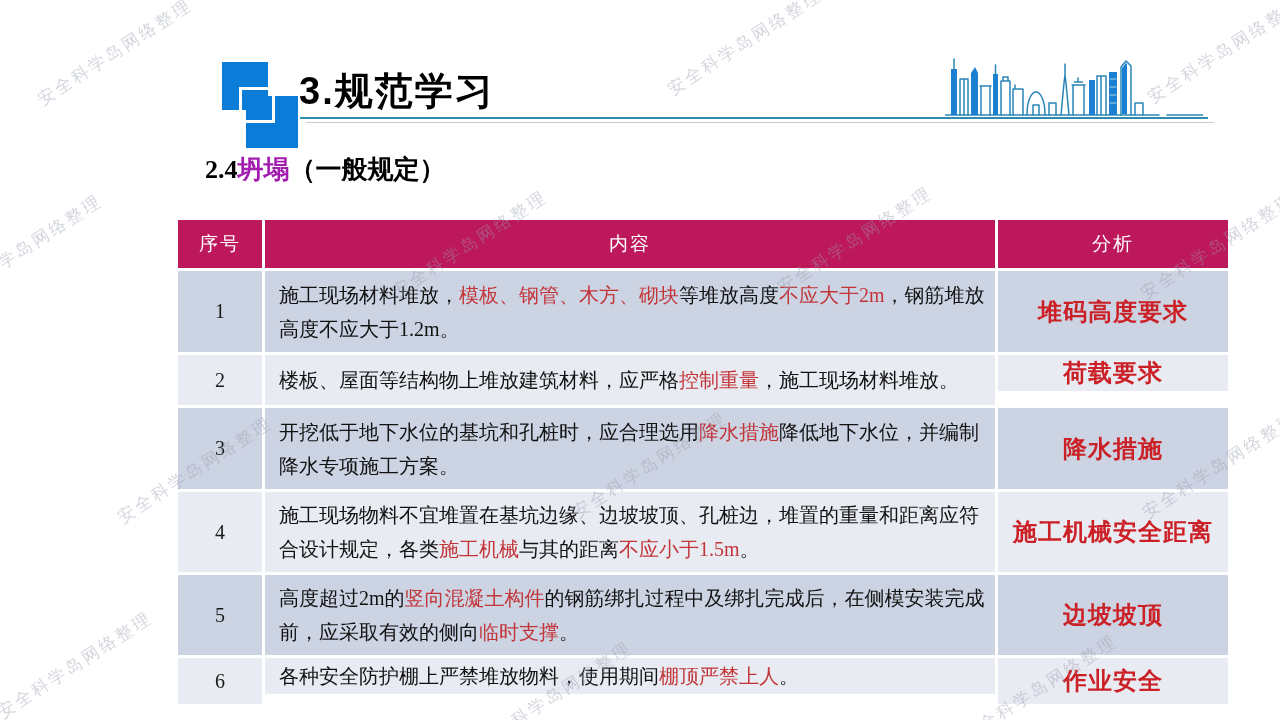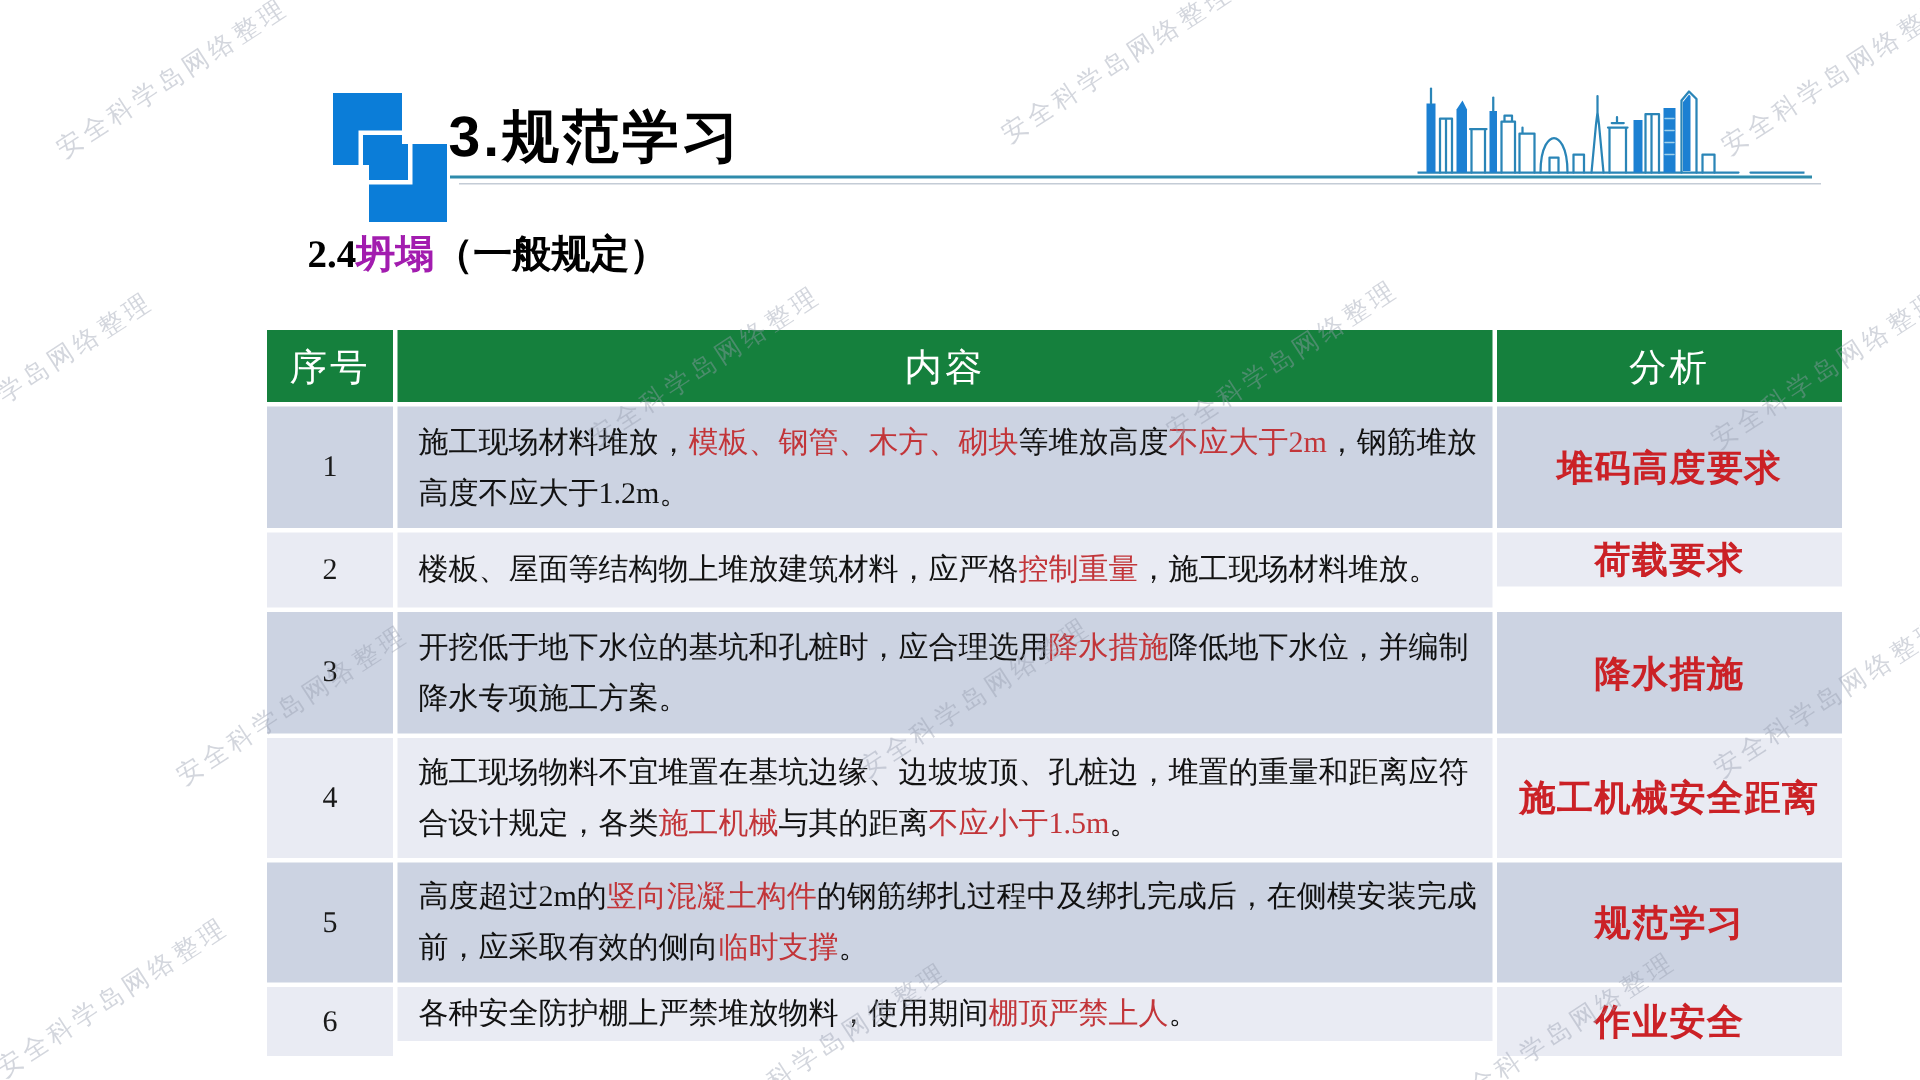--- a/index.html
+++ b/index.html
@@ -37,21 +37,21 @@
   .subtitle{
     position:absolute;left:205px;top:152px;margin:0;
     font-size:26px;font-weight:bold;color:#000;z-index:2;
   }
   .subtitle .red{color:#a21caf;}
   
   .reg-table{position:absolute;left:178px;top:220px;width:1050px;z-index:2;}
   .t-row{display:flex;gap:3px;margin-bottom:3px;}
   .cell{box-sizing:border-box;}
   .hdr-cell{
-    background:#15803d;color:#ffffff;font-size:25px;letter-spacing:2px;
+    background:#be185d;color:#ffffff;font-size:19px;letter-spacing:2px;
     display:flex;align-items:center;justify-content:center;height:48px;
   }
   .no-col{width:84px;flex:0 0 84px;}
   .content-col{width:730px;flex:0 0 730px;}
   .analysis-col{width:230px;flex:0 0 230px;}
   .band-a{background:#ccd3e2;}
   .band-b{background:#e9ebf3;}
   .no-cell{display:flex;align-items:center;justify-content:center;font-size:20px;color:#1a1a1a;}
   .content-cell{display:flex;align-items:center;padding:2px 10px 2px 14px;}
   .content-cell p{margin:0;font-size:20px;line-height:34px;color:#121212;}
@@ -161,21 +161,21 @@
           <div class="cell analysis-cell analysis-col band-b" style="height: 80px;">
             <span>施工机械安全距离</span>
           </div>
         </div>
         <div class="t-row">
           <div class="cell no-cell no-col band-a" style="height: 80px;">5</div>
           <div class="cell content-cell content-col band-a" style="height: 80px;">
             <p><span>高度超过2m的</span><span class="red">竖向混凝土构件</span><span>的钢筋绑扎过程中及绑扎完成后，在侧模安装完成前，应采取有效的侧向</span><span class="red">临时支撑</span><span>。</span></p>
           </div>
           <div class="cell analysis-cell analysis-col band-a" style="height: 80px;">
-            <span>规范学习</span>
+            <span>边坡坡顶</span>
           </div>
         </div>
         <div class="t-row">
           <div class="cell no-cell no-col band-b" style="height: 46px;">6</div>
           <div class="cell content-cell content-col band-b" style="height: 36px;">
             <p><span>各种安全防护棚上严禁堆放物料，使用期间</span><span class="red">棚顶严禁上人</span><span>。</span></p>
           </div>
           <div class="cell analysis-cell analysis-col band-b" style="height: 46px;">
             <span>作业安全</span>
           </div>

